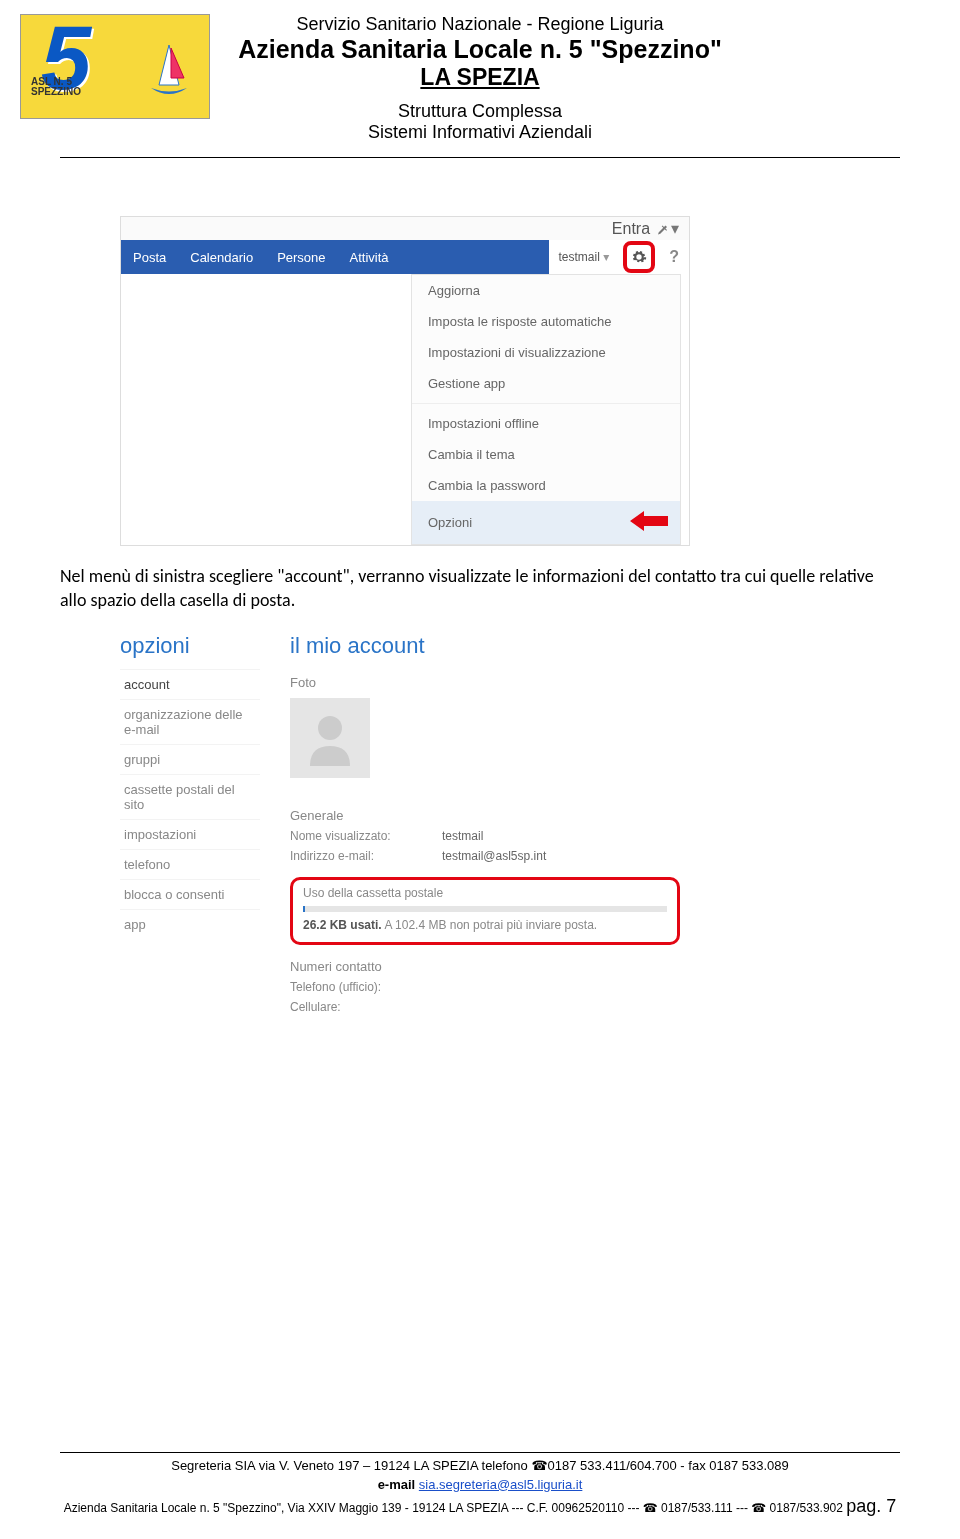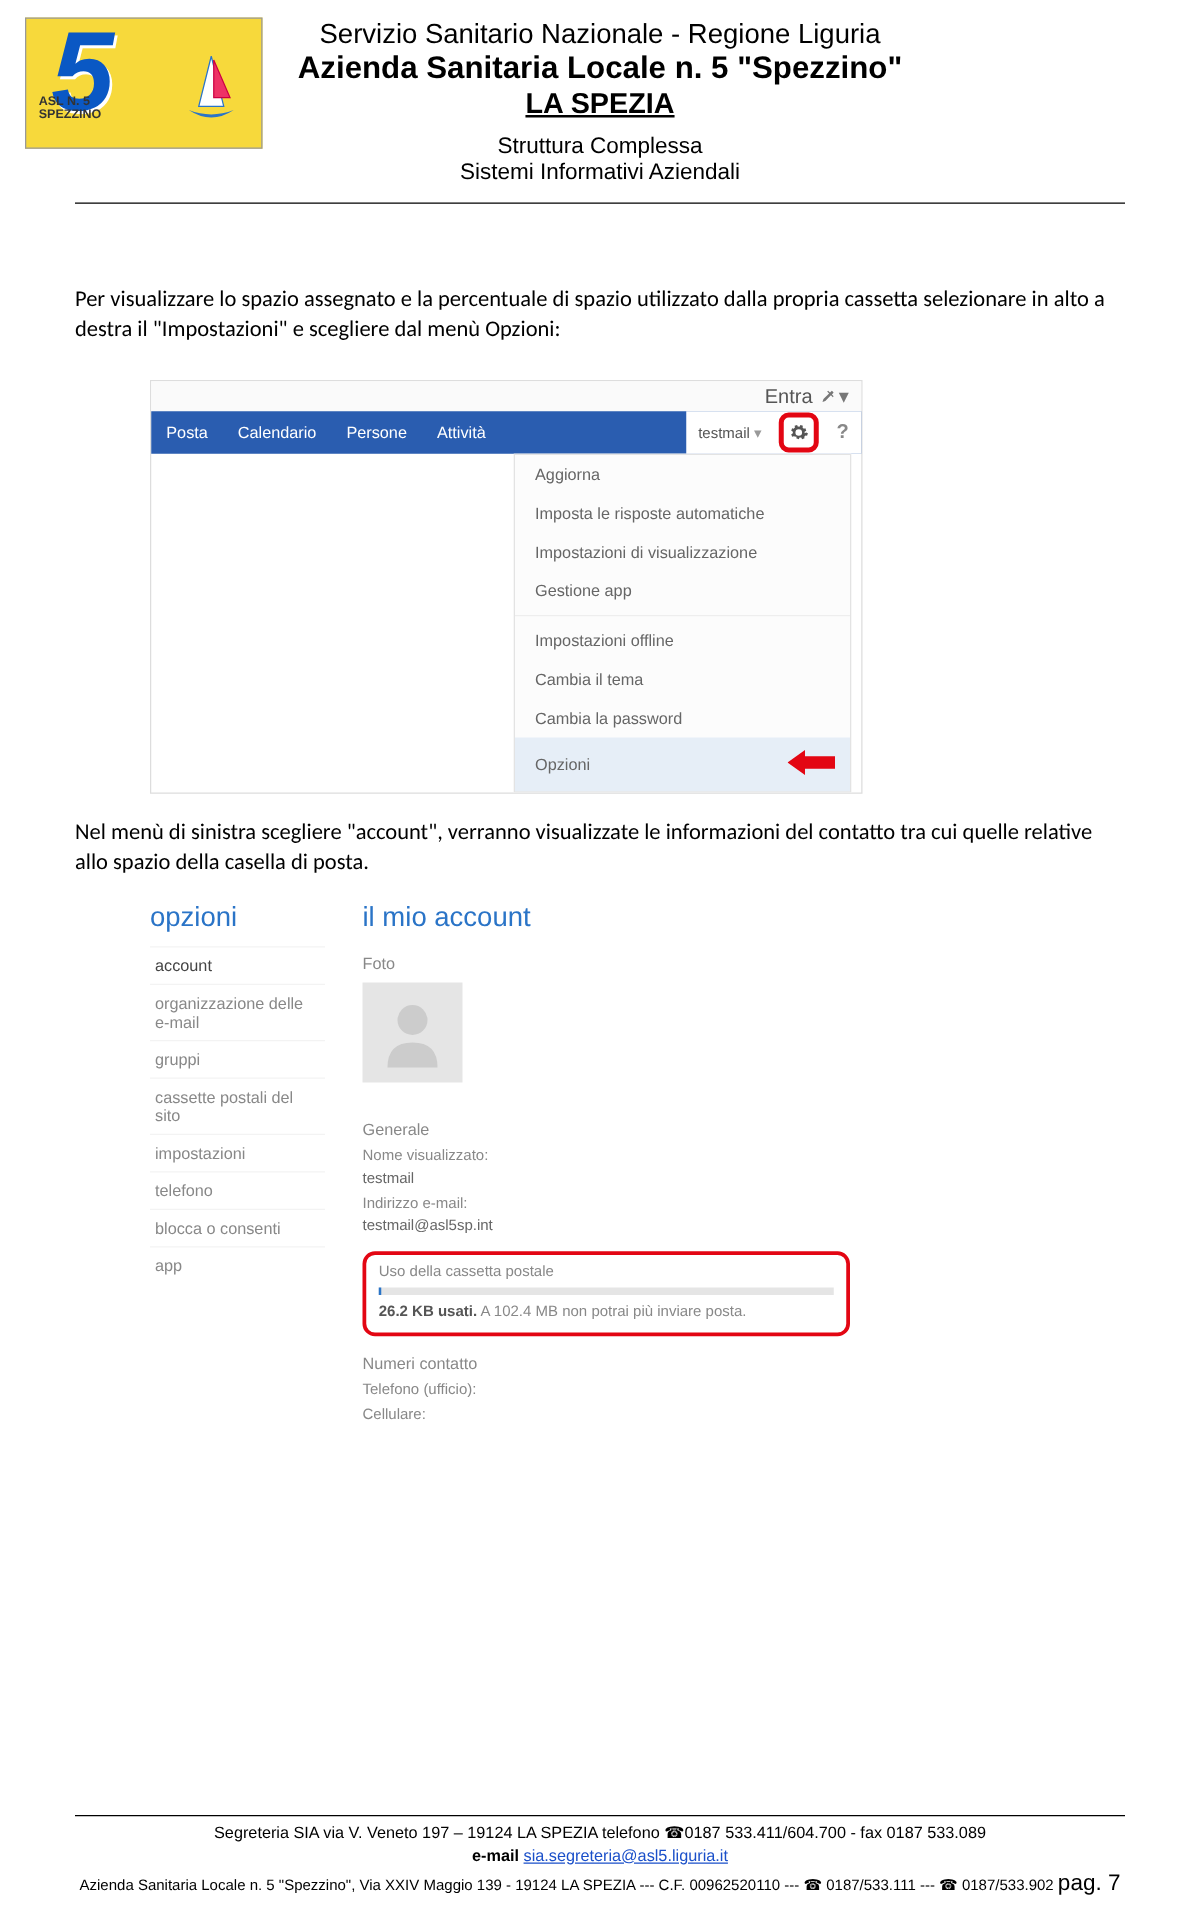--- a/index.html
+++ b/index.html
@@ -49,21 +49,21 @@
     position: absolute;
     right: 10px;
     top: 25px;
     width: 60px;
     height: 60px;
   }
   .header-center {
     text-align: center;
     font-family: Arial, sans-serif;
   }
-  .header-center .line1 { font-size: 22px; }
+  .header-center .line1 { font-size: 18px; }
   .header-center .line2 { font-size: 25px; font-weight: bold; }
   .header-center .line3 { font-size: 23px; font-weight: bold; text-decoration: underline; }
   .header-center .line4 { font-size: 18px; margin-top: 10px; }
   .header-center .line5 { font-size: 18px; }
 
   .hr-top {
     border: none;
     border-top: 1px solid #000;
     margin: 14px 60px 0 60px;
   }
@@ -217,22 +217,21 @@
     margin-top: 8px;
     display: flex;
     align-items: center;
     justify-content: center;
   }
   .shot2 .kv {
     display: flex;
     font-size: 12px;
     color: #888;
     margin-top: 6px;
-    gap: 4px;
-    flex-direction: column;
+    gap: 32px;
   }
   .shot2 .kv .k { width: 120px; }
   .shot2 .kv .v { color: #666; }
   .shot2 .redbox {
     border: 3px solid #e30613;
     border-radius: 10px;
     padding: 6px 10px 10px 10px;
     margin-top: 14px;
   }
   .shot2 .redbox .l1 { font-size: 12px; color: #888; }
@@ -294,21 +293,20 @@
     <div class="line1">Servizio Sanitario Nazionale - Regione Liguria</div>
     <div class="line2">Azienda Sanitaria Locale n. 5 "Spezzino"</div>
     <div class="line3">LA SPEZIA</div>
     <div class="line4">Struttura Complessa</div>
     <div class="line5">Sistemi Informativi Aziendali</div>
   </div>
 </div>
 <hr class="hr-top">
 
 <div class="content">
-  <div class="para">Per visualizzare lo spazio assegnato e la percentuale di spazio utilizzato dalla propria cassetta selezionare in alto a destra il "Impostazioni" e scegliere dal menù Opzioni:</div>
 
   <div class="shot1">
     <div class="topbar">
       <span>Entra</span>
       <span>
         <svg width="12" height="12" viewBox="0 0 16 16">
             <path d="M14 2l-2 2-2-2-1 1 2 2-6 6-1 3 3-1 6-6 2 2 1-1-2-2 2-2z" fill="#777"></path>
           </svg>
       </span>
       <span style="color:#777;">▾</span>

